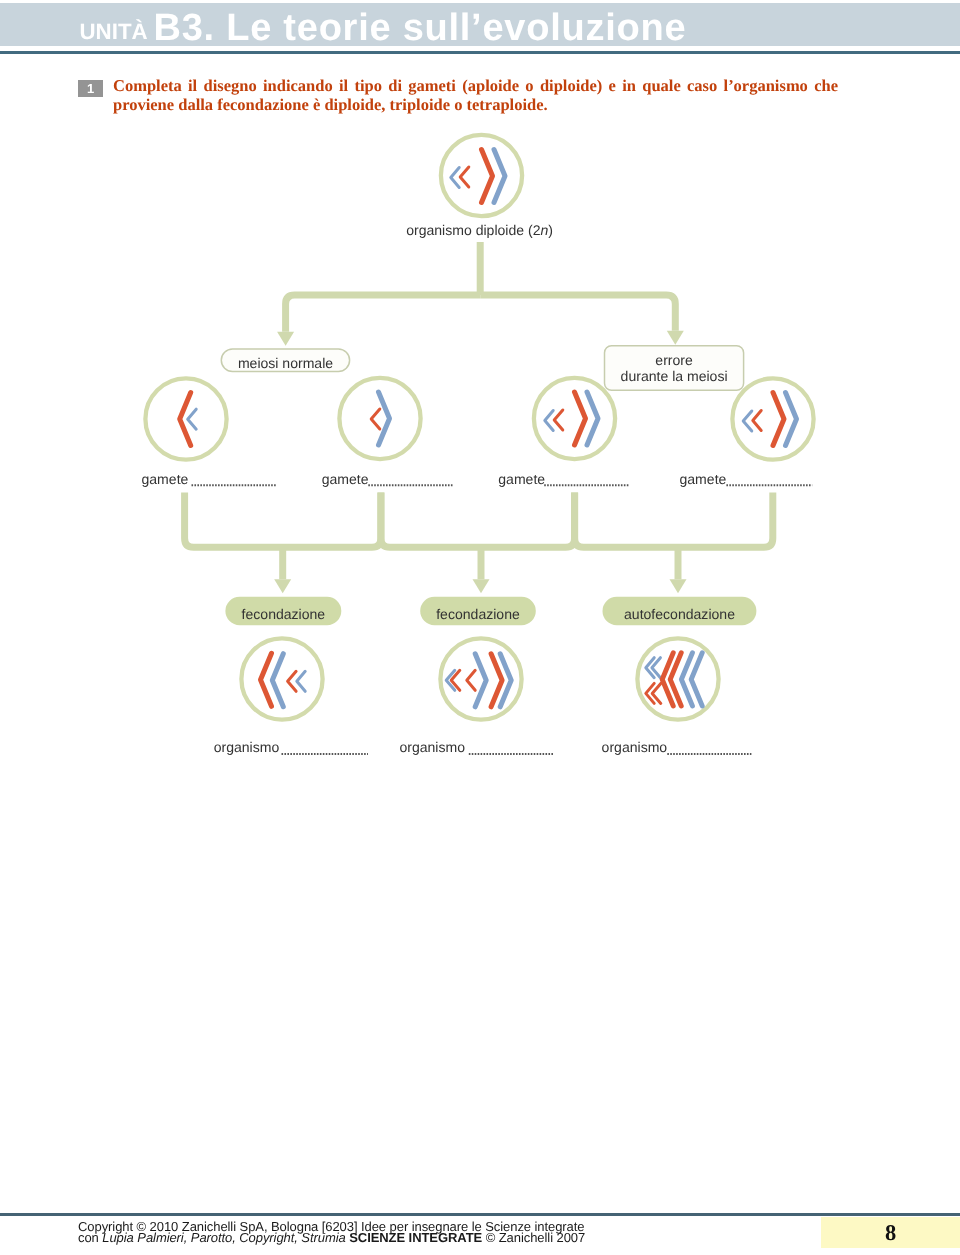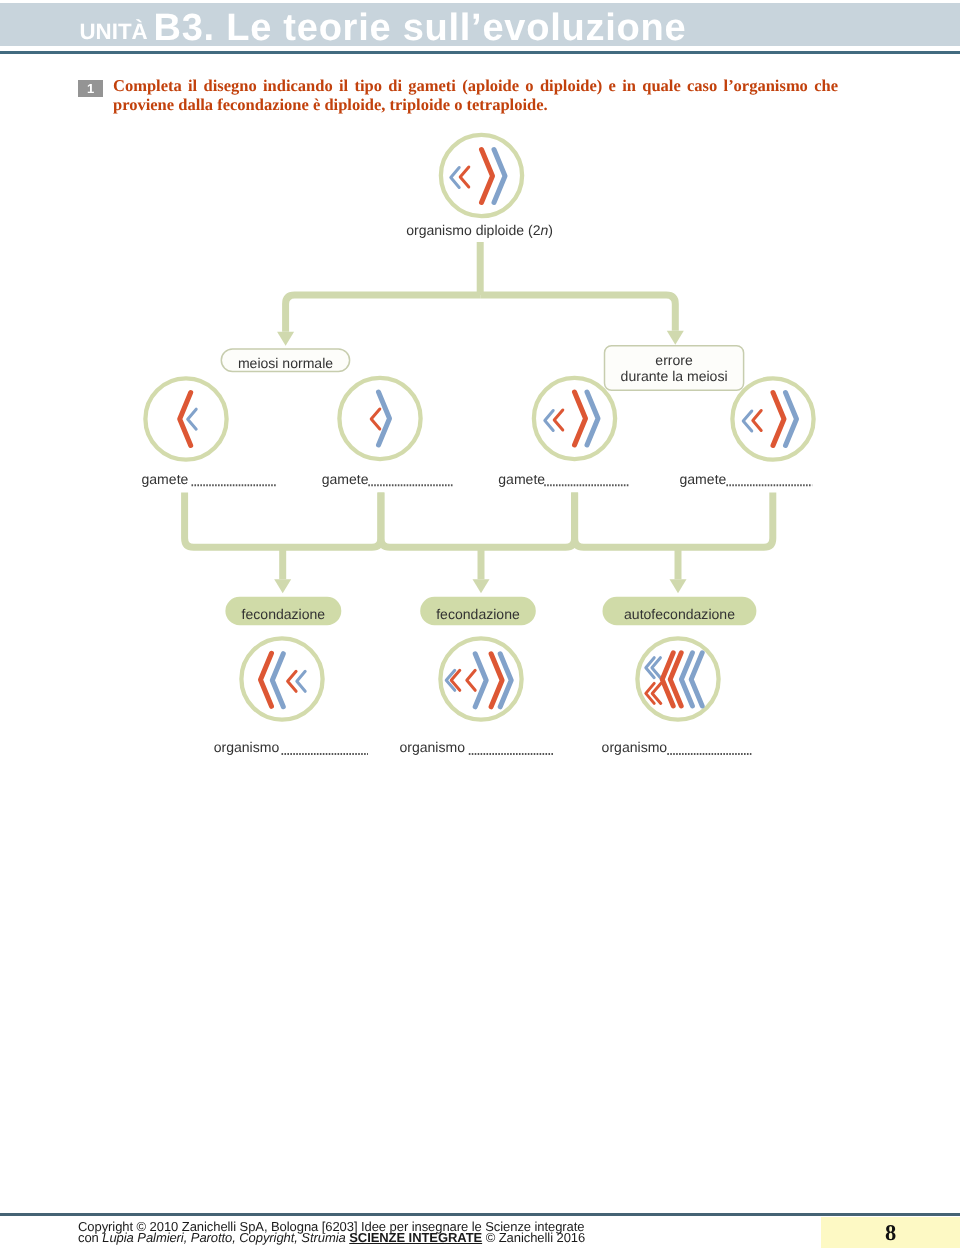--- a/index.html
+++ b/index.html
@@ -13,21 +13,21 @@
   .task{position:absolute;left:78px;top:76px;width:760px;}
   .task-num{position:absolute;left:0;top:3.9px;width:25.2px;height:17.6px;background:#949494;color:#fff;
             font-size:13px;font-weight:bold;text-align:center;line-height:18.6px;}
   .task-text{margin-left:35px;font-family:"Liberation Serif",serif;font-size:16.5px;font-weight:bold;
              color:#c2410c;text-align:justify;line-height:19px;}
   #diagram{position:absolute;left:0;top:0;width:960px;height:1255px;}
   .dlabel{font-family:"Liberation Sans",sans-serif;fill:#333;}
   .ftr-rule{position:absolute;left:0;top:1213px;width:960px;height:2.6px;background:#456374;}
   .ftr-text{position:absolute;left:78px;top:1220.8px;font-size:13px;color:#1a1a1a;line-height:11.5px;letter-spacing:-0.07px;}
   .ftr-text i{font-style:italic;}
-  .ftr-text b{font-weight:bold;text-decoration:underline;}
+  .ftr-text b{font-weight:bold;}
   .pagebox{position:absolute;left:821px;top:1217px;width:139px;height:31px;background:#fdf9c4;}
   .pagenum{position:absolute;left:821px;top:1217px;width:139px;height:31px;display:flex;align-items:center;justify-content:center;
            font-family:"Liberation Serif",serif;font-size:22.5px;font-weight:bold;color:#111;padding-bottom:1px;}
 </style>
 </head>
 <body>
 
 <div class="page">
 
   <div class="hdr-band"></div>
@@ -149,16 +149,16 @@
     <rect x="602.5" y="596.8" width="153.9" height="28.4" rx="14.2" fill="#d0dba8"></rect>
     <text x="679.5" y="619.1" text-anchor="middle" class="dlabel" fill="#2d3218" font-size="14.05">autofecondazione</text>
     </g>
   </svg>
 
   <div class="ftr-rule"></div>
   <div class="pagebox"></div>
   <div class="pagenum">8</div>
   <div class="ftr-text">
     <div>Copyright © 2010 Zanichelli SpA, Bologna [6203] Idee per insegnare le Scienze integrate</div>
-    <div><span>con </span><i>Lupia Palmieri, Parotto, Copyright, Strumia</i> <b>SCIENZE INTEGRATE</b><span> © Zanichelli 2016</span></div>
+    <div><span>con </span><i>Lupia Palmieri, Parotto, Copyright, Strumia</i> <b>SCIENZE INTEGRATE</b><span> © Zanichelli 2007</span></div>
   </div>
 
 </div>
 
 </body></html>

